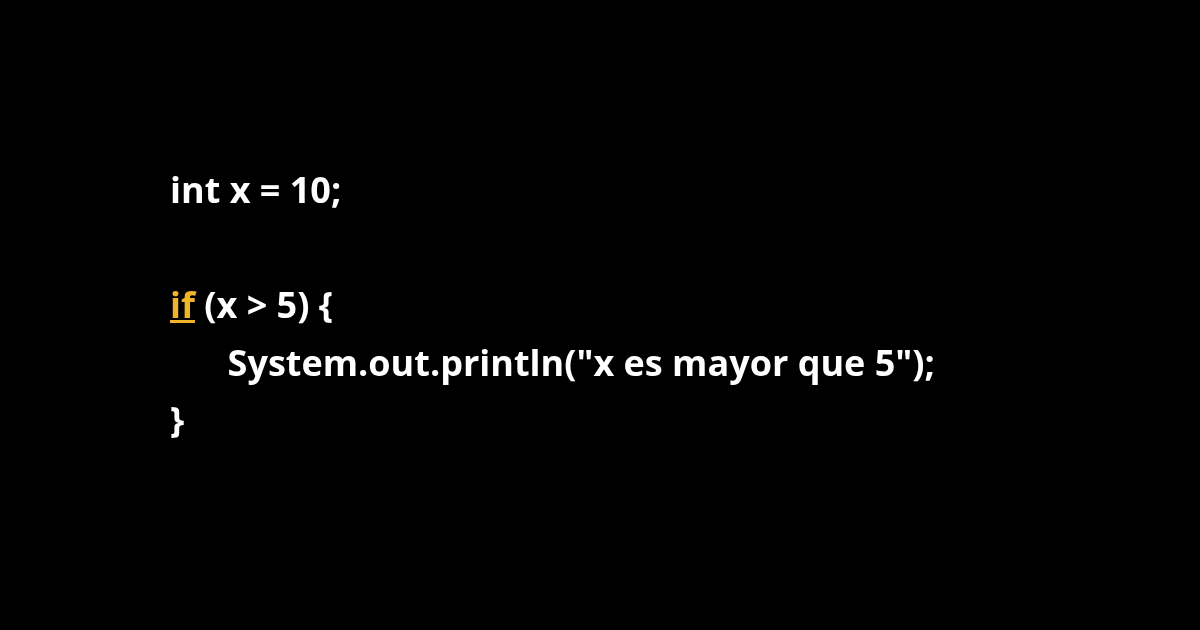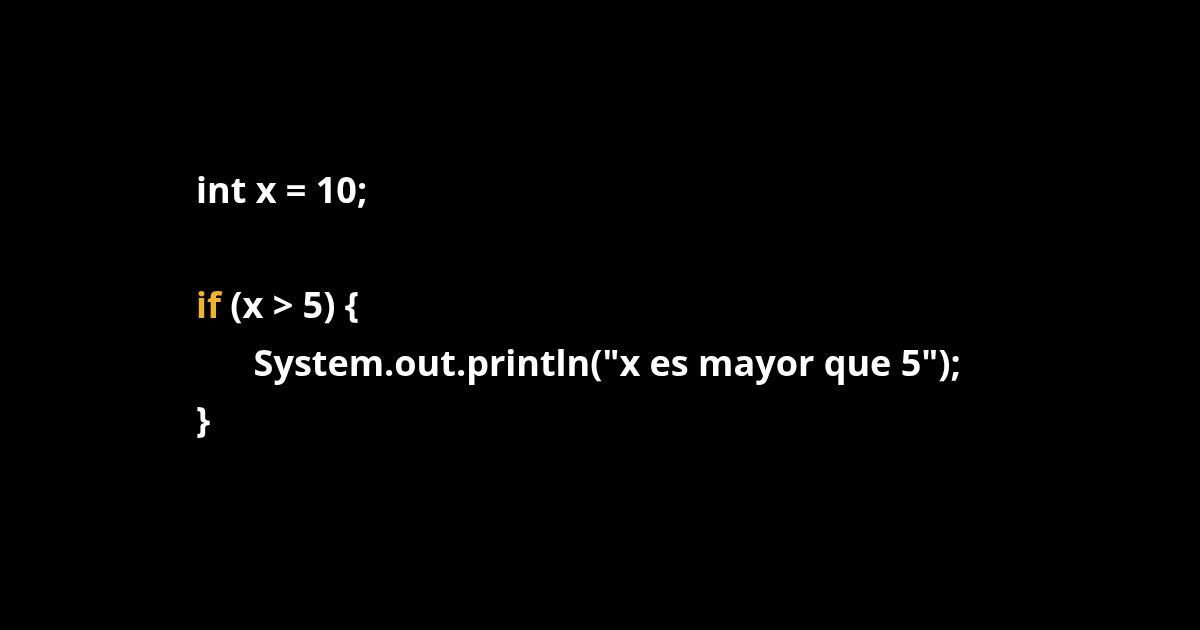--- a/index.html
+++ b/index.html
@@ -15,30 +15,30 @@
       font-weight: 700;
       font-size: 36px;
       color: #ffffff;
       display: flex;
       align-items: center;
       padding-left: 170px;
       padding-bottom: 20px;
     }
     .code-block {
       line-height: 1.6;
-      margin-left: 26px;
     }
     .code-line {
       white-space: pre;
     }
     .blank-line {
       height: 1.6em;
     }
     .keyword {
       color: #f0b429;
+      text-decoration: underline;
     }
     .indent {
       display: inline-block;
       width: 1.6em;
     }
   </style>
 </head>
 <body>
 
 <div class="code-block">

